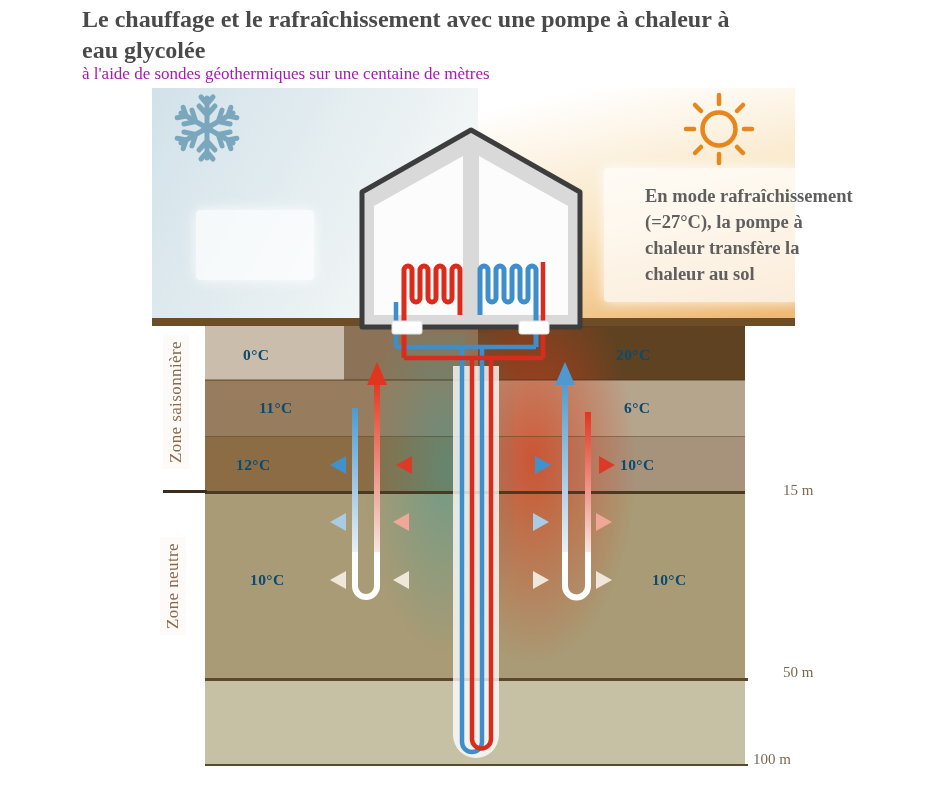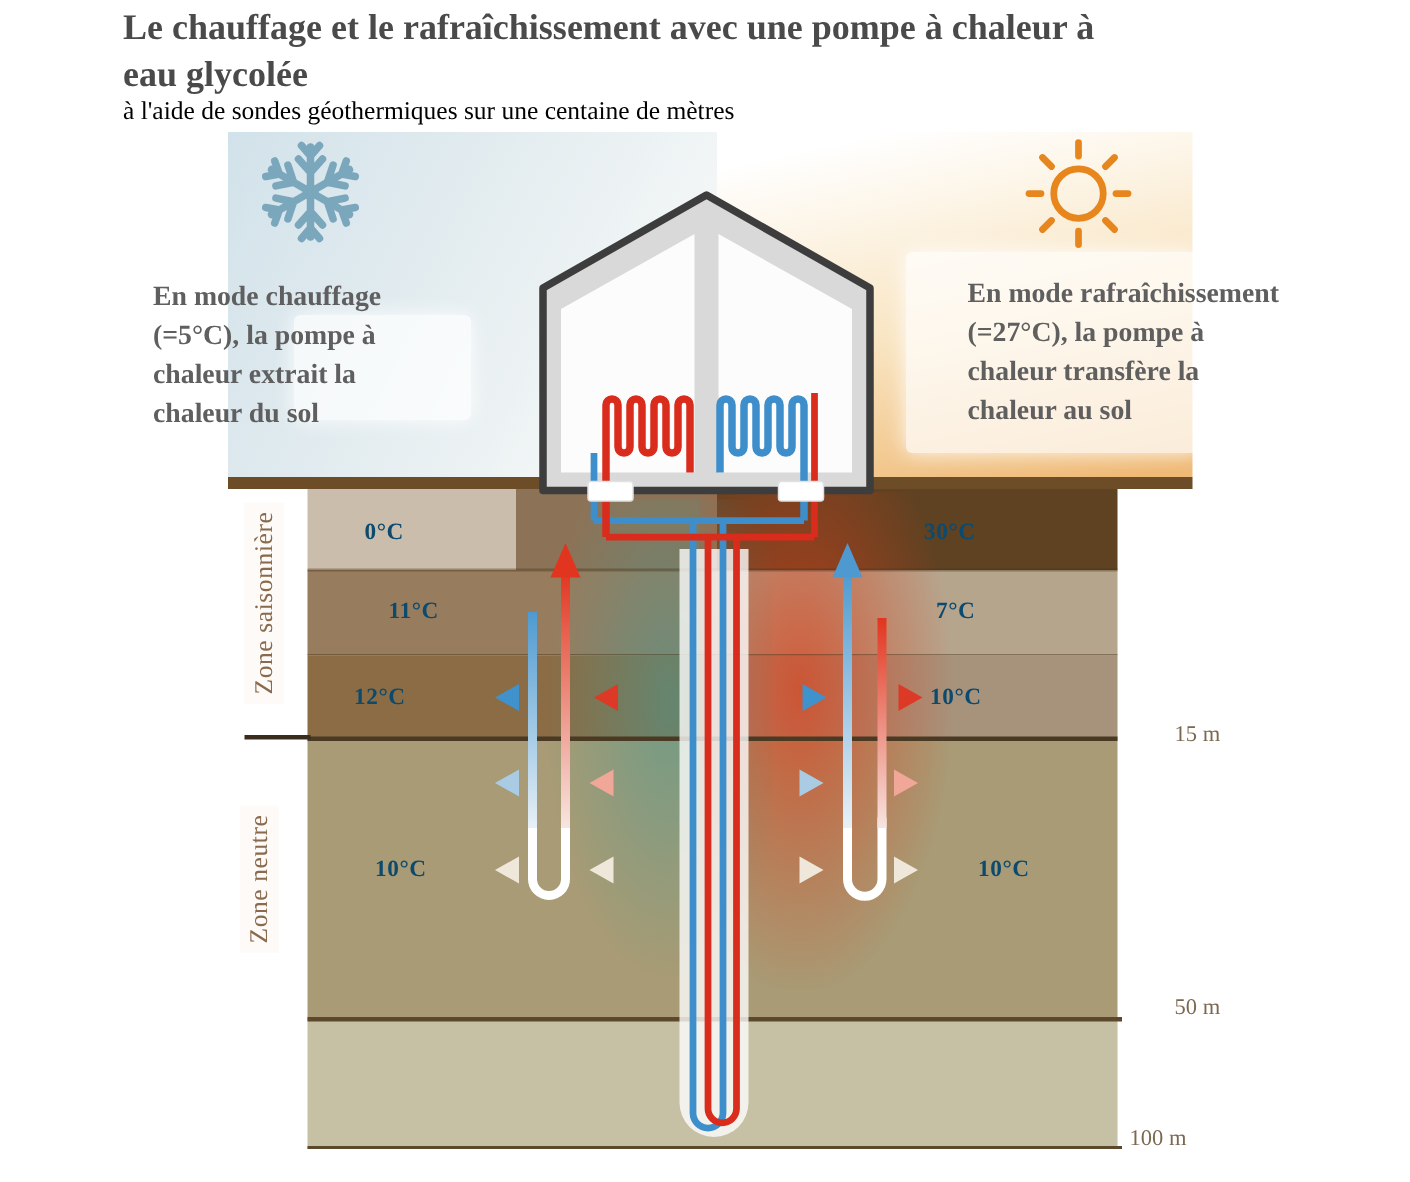--- a/index.html
+++ b/index.html
@@ -2,21 +2,21 @@
 <html><head>
 <meta charset="utf-8">
 <style>
   html,body{margin:0;padding:0;background:#fff;}
   .canvas{position:relative;width:940px;height:788px;background:#ffffff;overflow:hidden;
           font-family:Liberation Serif, serif;}
   .abs{position:absolute;}
   
   .title{left:82px;top:4px;width:840px;font-size:24px;line-height:31px;font-weight:700;
          color:#4a4a4a;white-space:pre-line;}
-  .subtitle{left:82px;top:64px;width:700px;font-size:17px;color:#000000;}
+  .subtitle{left:82px;top:64px;width:700px;font-size:17px;color:#a21caf;}
   
   .sky-left{left:152px;top:88px;width:326px;height:230px;
     background:linear-gradient(118deg,#d2e2ea 0%,#e4edf0 45%,#f6f8f8 85%);}
   .sky-right{left:478px;top:88px;width:317px;height:230px;
     background:linear-gradient(168deg,#ffffff 8%,#f9e5c2 55%,#efb975 97%);}
   
   .patch{background:rgba(255,255,255,0.72);border-radius:4px;box-shadow:0 0 14px rgba(255,255,255,0.9);}
   .para{font-size:18.5px;line-height:26px;font-weight:700;color:#5f5f5f;white-space:pre-line;}
   .ghost{font-size:17px;line-height:30px;font-weight:700;color:#8b8b8b;opacity:.25;white-space:pre-line;}
   
@@ -37,24 +37,20 @@
 
   <div class="abs sky-left"></div>
   <div class="abs sky-right"></div>
 
   <div class="abs title">Le chauffage et le rafraîchissement avec une pompe à chaleur à
 eau glycolée</div>
   <div class="abs subtitle">à l'aide de sondes géothermiques sur une centaine de mètres</div>
 
   <div class="abs patch" style="left:196px;top:210px;width:118px;height:70px;"></div>
   <div class="abs patch" style="left:604px;top:168px;width:196px;height:134px;"></div>
-  <div class="abs para" style="left:102px;top:185px;width:220px;">En mode chauffage
-(=5°C), la pompe à
-chaleur extrait la
-chaleur du sol</div>
   <div class="abs para" style="left:608px;top:183px;width:300px;margin-left:37px;">En mode rafraîchissement
 (=27°C), la pompe à
 chaleur transfère la
 chaleur au sol</div>
 
   <div class="seg" style="left:205px;top:326px;width:139px;height:54px;background:#cabdac;"></div>
   <div class="seg" style="left:344px;top:326px;width:134px;height:54px;background:#8c7357;"></div>
   <div class="seg" style="left:478px;top:326px;width:267px;height:54px;background:#5e4222;"></div>
   <div class="seg" style="left:205px;top:380px;width:270px;height:57px;background:#987c5e;"></div>
   <div class="seg" style="left:475px;top:380px;width:270px;height:57px;background:#b6a58d;"></div>
@@ -173,22 +169,22 @@
       <line x1="18" y1="-18" x2="24" y2="-24"></line>
       <line x1="-18" y1="18" x2="-24" y2="24"></line>
       <line x1="18" y1="18" x2="24" y2="24"></line>
     </g>
   </svg>
 
   <div class="temp" style="left:243px;top:346px;">0°C</div>
   <div class="temp" style="left:237px;top:399px;margin-left:22px;">11°C</div>
   <div class="temp" style="left:236px;top:456px;">12°C</div>
   <div class="temp" style="left:250px;top:571px;">10°C</div>
-  <div class="temp" style="left:616px;top:346px;">30°C</div>
-  <div class="temp" style="left:624px;top:399px;">7°C</div>
+  <div class="temp" style="left:616px;top:346px;">20°C</div>
+  <div class="temp" style="left:624px;top:399px;">6°C</div>
   <div class="temp" style="left:620px;top:456px;">10°C</div>
   <div class="temp" style="left:652px;top:571px;">10°C</div>
 
   <div class="depth" style="left:753px;top:482px;">15 m</div>
   <div class="depth" style="left:753px;top:664px;">50 m</div>
   <div class="depth" style="left:723px;top:751px;">100 m</div>
 
   <div class="zone-label rot" style="left:176px;top:402px;">Zone saisonnière</div>
   <div class="zone-label rot" style="left:173px;top:586px;">Zone neutre</div>
 

